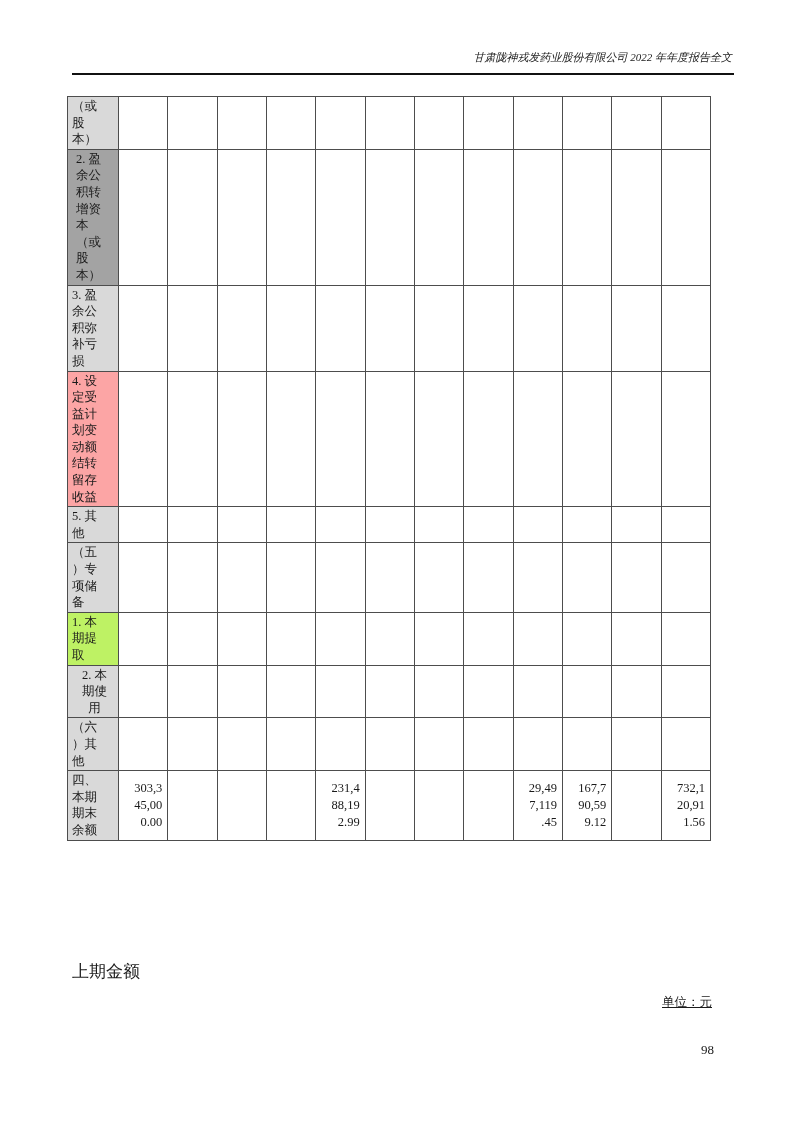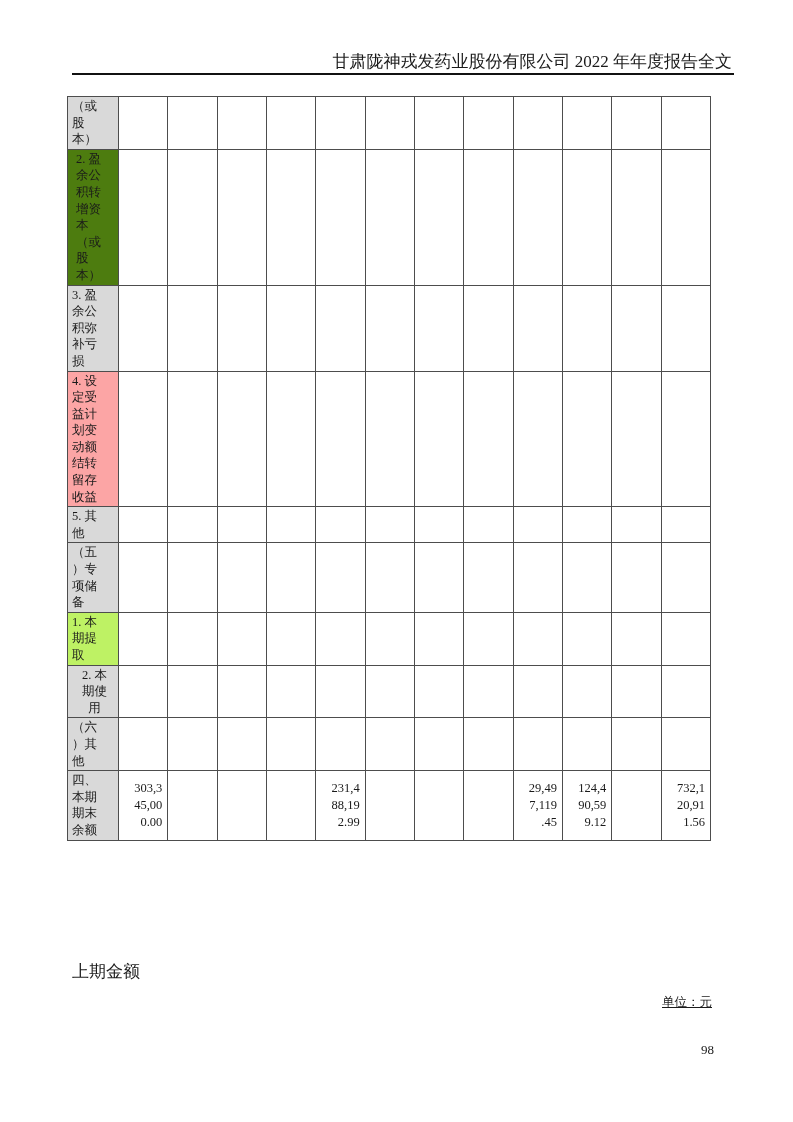--- a/index.html
+++ b/index.html
@@ -9,22 +9,23 @@
     height: 1122px;
     background: #ffffff;
     overflow: hidden;
     font-family: "Liberation Serif", "DejaVu Serif", serif;
     color: #1a1a1a;
   }
   .header-title {
     position: absolute;
     top: 50px;
     right: 61px;
-    font-size: 17px;
+    font-size: 11px;
     white-space: nowrap;
+    font-style: italic;
   }
   .header-rule {
     position: absolute;
     top: 73px;
     left: 72px;
     width: 662px;
     height: 2px;
     background: #111111;
   }
   table.equity-table {
@@ -112,21 +113,21 @@
           <td class="dcell"></td>
           <td class="dcell"></td>
           <td class="dcell"></td>
           <td class="dcell"></td>
           <td class="dcell"></td>
           <td class="dcell"></td>
           <td class="dcell"></td>
           <td class="dcell"></td>
         </tr>
         <tr>
-          <th class="rlabel" style="background: #4d7c0f; padding-left: 8px;">2. 盈
+          <th class="rlabel" style="background: #a3a3a3; padding-left: 8px;">2. 盈
 余公
 积转
 增资
 本
 （或
 股
 本）</th>
           <td class="dcell"></td>
           <td class="dcell"></td>
           <td class="dcell"></td>
@@ -279,21 +280,21 @@
           <td class="dcell"></td>
           <td class="dcell">231,4
 88,19
 2.99</td>
           <td class="dcell"></td>
           <td class="dcell"></td>
           <td class="dcell"></td>
           <td class="dcell">29,49
 7,119
 .45</td>
-          <td class="dcell">124,4
+          <td class="dcell">167,7
 90,59
 9.12</td>
           <td class="dcell"></td>
           <td class="dcell">732,1
 20,91
 1.56</td>
         </tr>
       </tbody>
   </table>
 

